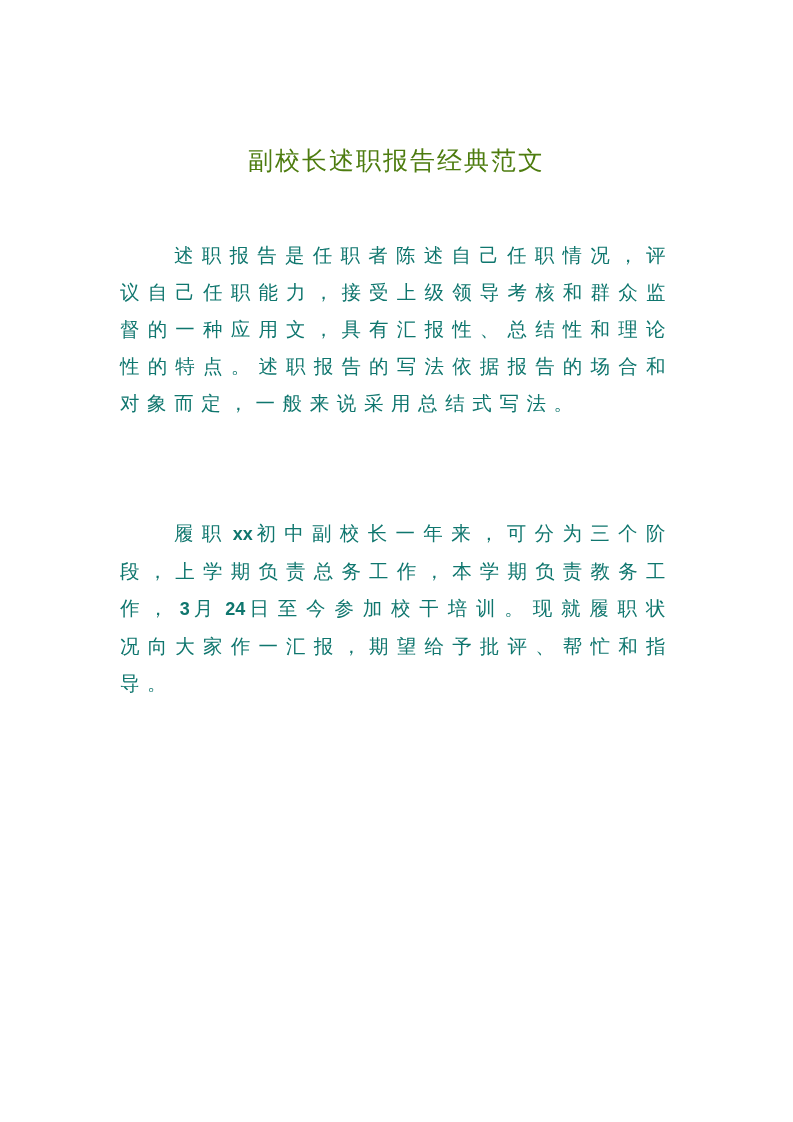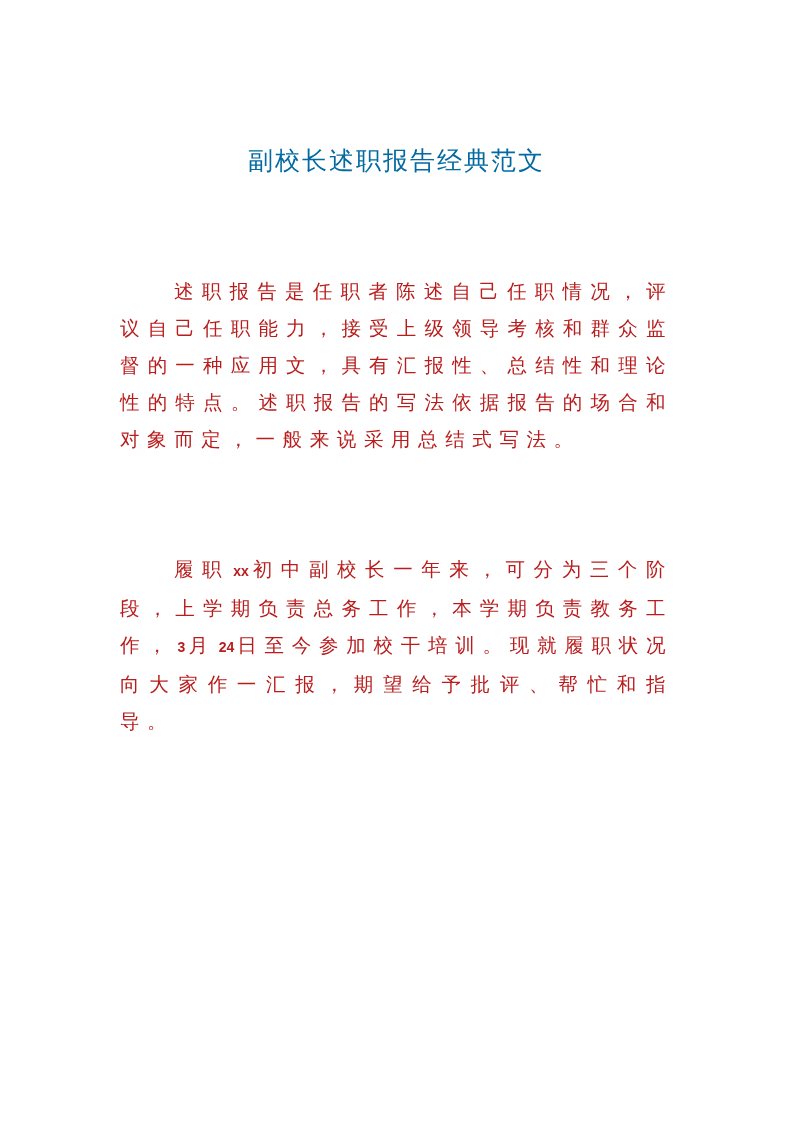--- a/index.html
+++ b/index.html
@@ -25,46 +25,45 @@
     }
     .title {
       position: absolute;
       left: 0;
       top: 126px;
       width: 793px;
       text-align: center;
       font-size: 25px;
       line-height: 36px;
       letter-spacing: 2px;
-      color: #0369a1;
+      color: #4d7c0f;
       font-weight: normal;
     }
     .body-text {
       position: absolute;
       left: 120px;
       width: 553px;
       font-size: 19.5px;
       line-height: 37px;
       letter-spacing: 7.6px;
-      color: #b91c1c;
+      color: #0f766e;
       text-align: justify;
       text-justify: inter-character;
-      margin-top: 36px;
     }
     .para {
       margin: 0;
       text-indent: 54px;
       word-break: break-all;
     }
     .latin {
       letter-spacing: 0;
       font-family: "Liberation Sans", sans-serif;
       font-weight: bold;
       padding: 0 3px;
-      font-size: 14px;
+      font-size: 18px;
     }
     #p-intro { top: 237px; }
     #p-greeting { top: 440px; }
     #p-summary { top: 515px; }
     #p-heading1 { top: 737px; }
     #p-study { top: 820px; }
   </style>
 </head>
 <body>
 

